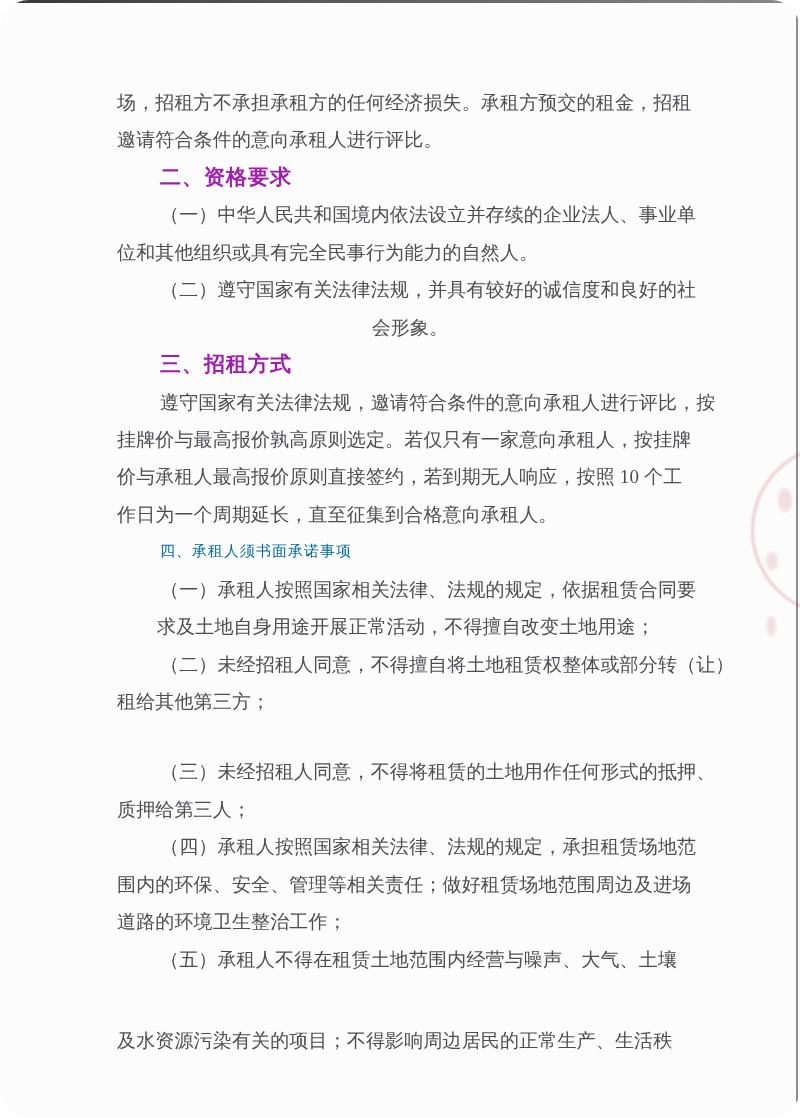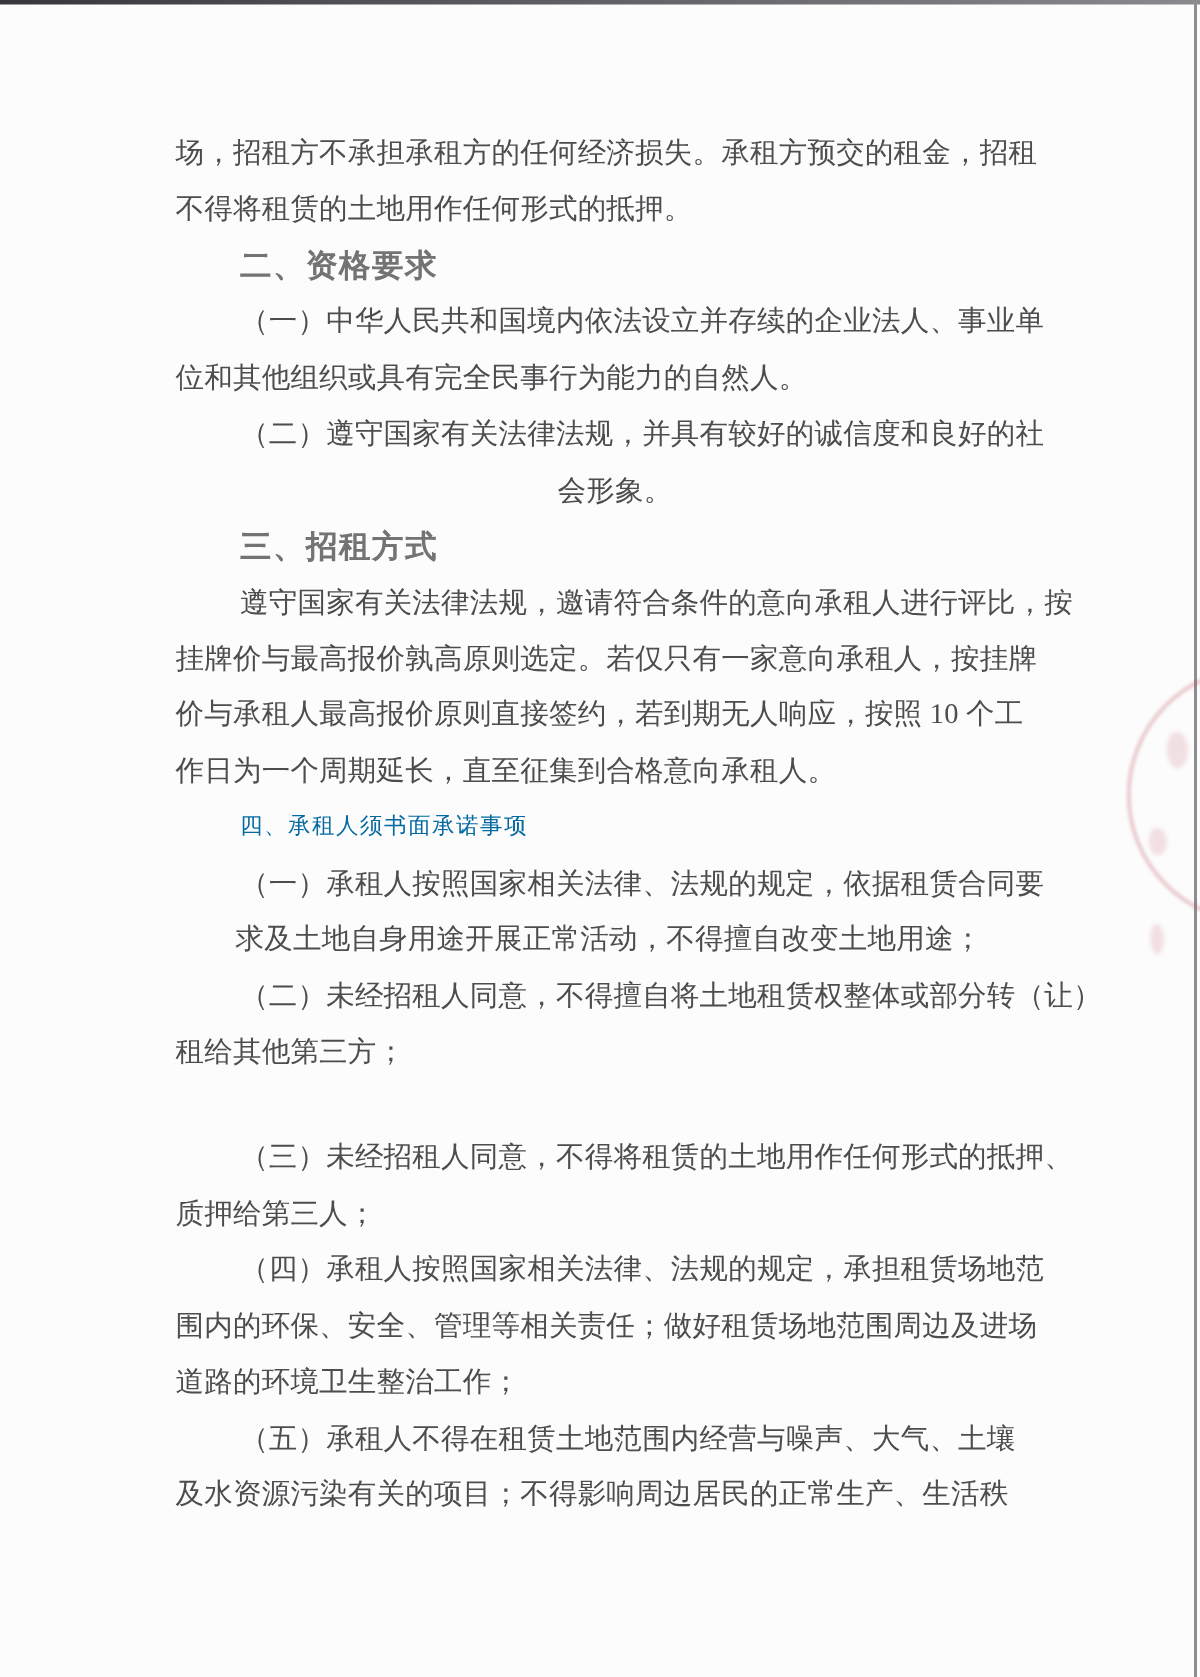--- a/index.html
+++ b/index.html
@@ -7,20 +7,21 @@
     padding: 0;
     background: #ffffff;
   }
   .page {
     position: relative;
     width: 800px;
     height: 1118px;
     background: #fcfcfd;
     overflow: hidden;
     font-family: "Liberation Serif", "DejaVu Serif", serif;
+    border-radius: 29px;
   }
   
   .scan-top-edge {
     position: absolute;
     top: 0; left: 0;
     width: 100%;
     height: 3px;
     background: linear-gradient(90deg, #37373b 0%, #515156 30%, #6c6c71 65%, #8a8a8e 100%);
   }
   
@@ -67,21 +68,21 @@
   }
   .line.body {
     font-size: 19px;
     letter-spacing: 0.15px;
     color: #4d4d50;
   }
   .line.heading {
     font-size: 21px;
     letter-spacing: 1px;
     font-weight: bold;
-    color: #737373;
+    color: #a21caf;
   }
   .line.heading-light {
     font-size: 15px;
     letter-spacing: 1px;
     font-weight: normal;
     color: #0369a1;
   }
 </style>
 </head>
 <body>
@@ -90,21 +91,21 @@
   <div class="scan-top-edge"></div>
   <div class="scan-right-edge"></div>
 
   <div class="stamp" style="border-color: rgba(193, 86, 95, 0.267);"></div>
   <div class="stamp-speck s1"></div>
   <div class="stamp-speck s2"></div>
   <div class="stamp-speck s3"></div>
 
   <div class="text-block">
       <div class="line body" style="padding-left: 0px;">场，招租方不承担承租方的任何经济损失。承租方预交的租金，招租</div>
-      <div class="line body" style="padding-left: 0px;">不得将租赁的土地用作任何形式的抵押。</div>
+      <div class="line body" style="padding-left: 0px;">邀请符合条件的意向承租人进行评比。</div>
       <div class="line heading" style="padding-left: 43px;">二、资格要求</div>
       <div class="line body" style="padding-left: 43px;">（一）中华人民共和国境内依法设立并存续的企业法人、事业单</div>
       <div class="line body" style="padding-left: 0px;">位和其他组织或具有完全民事行为能力的自然人。</div>
       <div class="line body" style="padding-left: 43px;">（二）遵守国家有关法律法规，并具有较好的诚信度和良好的社</div>
       <div class="line body" style="padding-left: 0px; text-align: center;">会形象。</div>
       <div class="line heading" style="padding-left: 43px;">三、招租方式</div>
       <div class="line body" style="padding-left: 43px;">遵守国家有关法律法规，邀请符合条件的意向承租人进行评比，按</div>
       <div class="line body" style="padding-left: 0px;">挂牌价与最高报价孰高原则选定。若仅只有一家意向承租人，按挂牌</div>
       <div class="line body" style="padding-left: 0px;">价与承租人最高报价原则直接签约，若到期无人响应，按照 10 个工</div>
       <div class="line body" style="padding-left: 0px;">作日为一个周期延长，直至征集到合格意向承租人。</div>
@@ -112,15 +113,15 @@
       <div class="line body" style="padding-left: 43px;">（一）承租人按照国家相关法律、法规的规定，依据租赁合同要</div>
       <div class="line body" style="padding-left: 0px; margin-left: 40px;">求及土地自身用途开展正常活动，不得擅自改变土地用途；</div>
       <div class="line body" style="padding-left: 43px;">（二）未经招租人同意，不得擅自将土地租赁权整体或部分转（让）</div>
       <div class="line body" style="padding-left: 0px;">租给其他第三方；</div>
       <div class="line body" style="padding-left: 43px; margin-top: 33px;">（三）未经招租人同意，不得将租赁的土地用作任何形式的抵押、</div>
       <div class="line body" style="padding-left: 0px;">质押给第三人；</div>
       <div class="line body" style="padding-left: 43px;">（四）承租人按照国家相关法律、法规的规定，承担租赁场地范</div>
       <div class="line body" style="padding-left: 0px;">围内的环保、安全、管理等相关责任；做好租赁场地范围周边及进场</div>
       <div class="line body" style="padding-left: 0px;">道路的环境卫生整治工作；</div>
       <div class="line body" style="padding-left: 43px;">（五）承租人不得在租赁土地范围内经营与噪声、大气、土壤</div>
-      <div class="line body" style="padding-left: 0px;">及水资源污染有关的项目；不得影响周边居民的正常生产、生活秩</div>
+      <div class="line body" style="padding-left: 0px; margin-top: 44px;">及水资源污染有关的项目；不得影响周边居民的正常生产、生活秩</div>
     </div>
 </div>
 
 </body></html>

